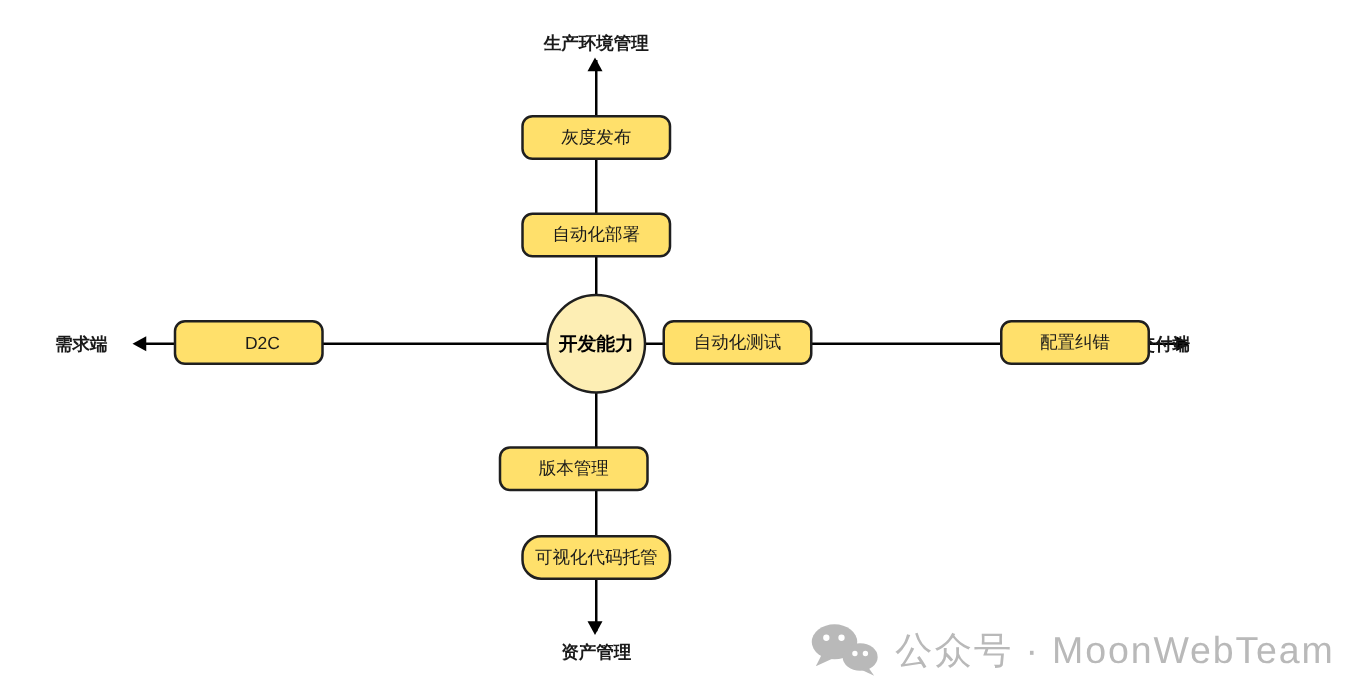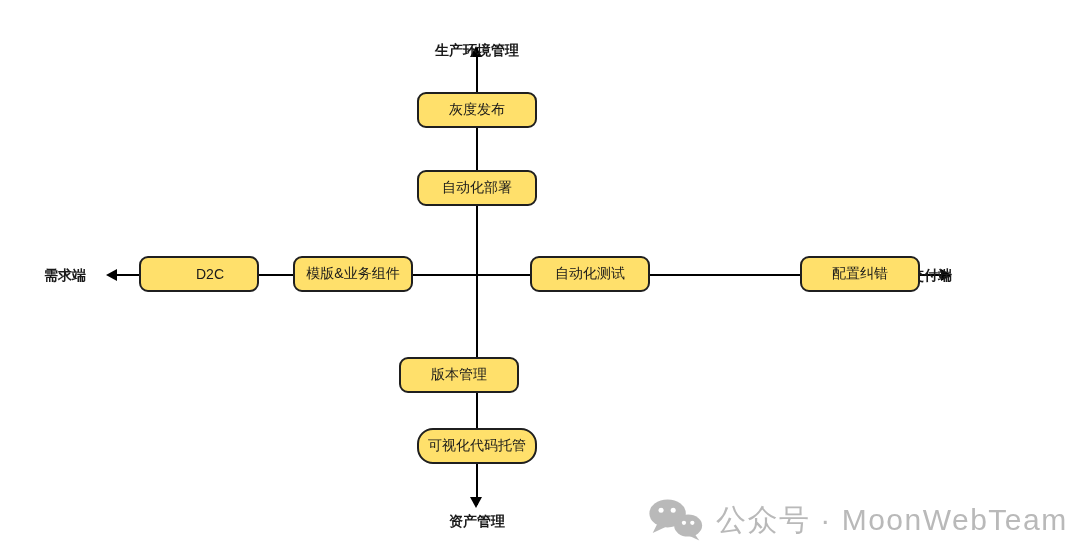--- a/index.html
+++ b/index.html
@@ -20,21 +20,21 @@
   .arrow-up   { left: 470px; top: 46px;  border-left: 6px solid transparent; border-right: 6px solid transparent; border-bottom: 11px solid var(--line-color, #000); }
   .arrow-down { left: 470px; top: 497px; border-left: 6px solid transparent; border-right: 6px solid transparent; border-top: 11px solid var(--line-color, #000); }
   .arrow-left { left: 106px; top: 269px; border-top: 6px solid transparent; border-bottom: 6px solid transparent; border-right: 11px solid var(--line-color, #000); }
   .arrow-right{ left: 941px; top: 269px; border-top: 6px solid transparent; border-bottom: 6px solid transparent; border-left: 11px solid var(--line-color, #000); }
   
   .axis-label {
     position: absolute; z-index: 2;
     font-size: 14px; font-weight: bold; color: var(--text-color, #1a1a1a);
     white-space: nowrap;
   }
-  .axis-label.top    { left: 477px; top: 26px;  transform: translateX(-50%); margin-top: 16px; }
+  .axis-label.top    { left: 477px; top: 26px;  transform: translateX(-50%); }
   .axis-label.bottom { left: 477px; top: 513px; transform: translateX(-50%); }
   .axis-label.left   { left: 44px;  top: 267px; }
   .axis-label.right  { left: 910px; top: 267px; }
   
   .node {
     position: absolute; z-index: 3;
     width: 120px; height: 36px;
     background: var(--box-fill, #ffe06b);
     border: 2px solid var(--box-border, #1f1f1f);
     border-radius: 9px;
@@ -97,25 +97,25 @@
   <div class="axis-label left">需求端</div>
   <div class="axis-label right">交付端</div>
 
   <div class="node" id="node-gray-release">灰度发布</div>
   <div class="node" id="node-auto-deploy">自动化部署</div>
 
   <div class="node" id="node-version-mgmt">版本管理</div>
   <div class="node" id="node-code-hosting">可视化代码托管</div>
 
   <div class="node" id="node-d2c">D2C</div>
-  <div class="node" id="node-template">模版&amp;业务组件</div>
 
   <div class="node" id="node-auto-test">自动化测试</div>
   <div class="node" id="node-config-fix">配置纠错</div>
 
+  <div class="center-node">开发能力</div>
 
   <div class="watermark">
     <span>
       <svg width="56" height="44" viewBox="0 0 60 46">
         <g fill="var(--wm-color, #b9b9b9)">
           <ellipse cx="21" cy="16" rx="19.5" ry="15"></ellipse>
           <polygon points="10,27 5,37 20,30"></polygon>
           <ellipse cx="43" cy="29" rx="15" ry="11.8"></ellipse>
           <polygon points="50,38 55,45 44,40"></polygon>
         </g>

